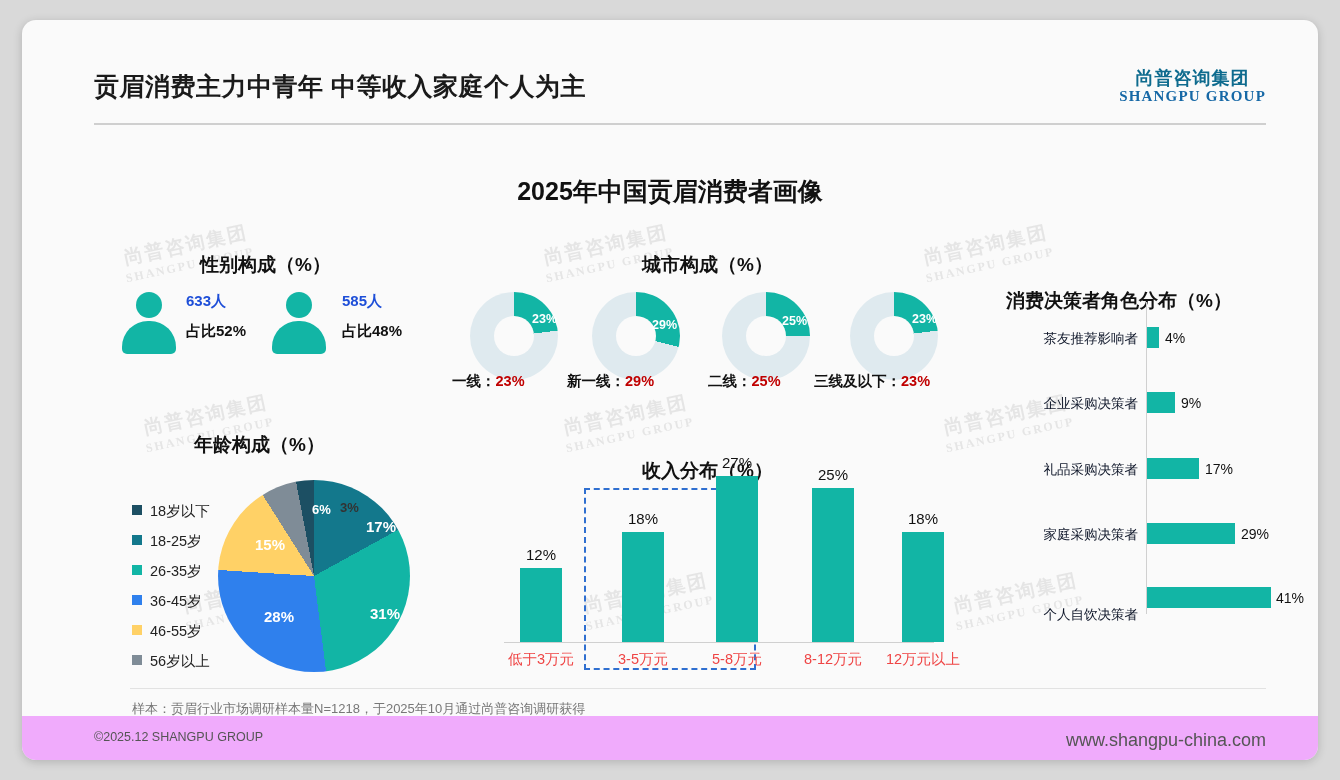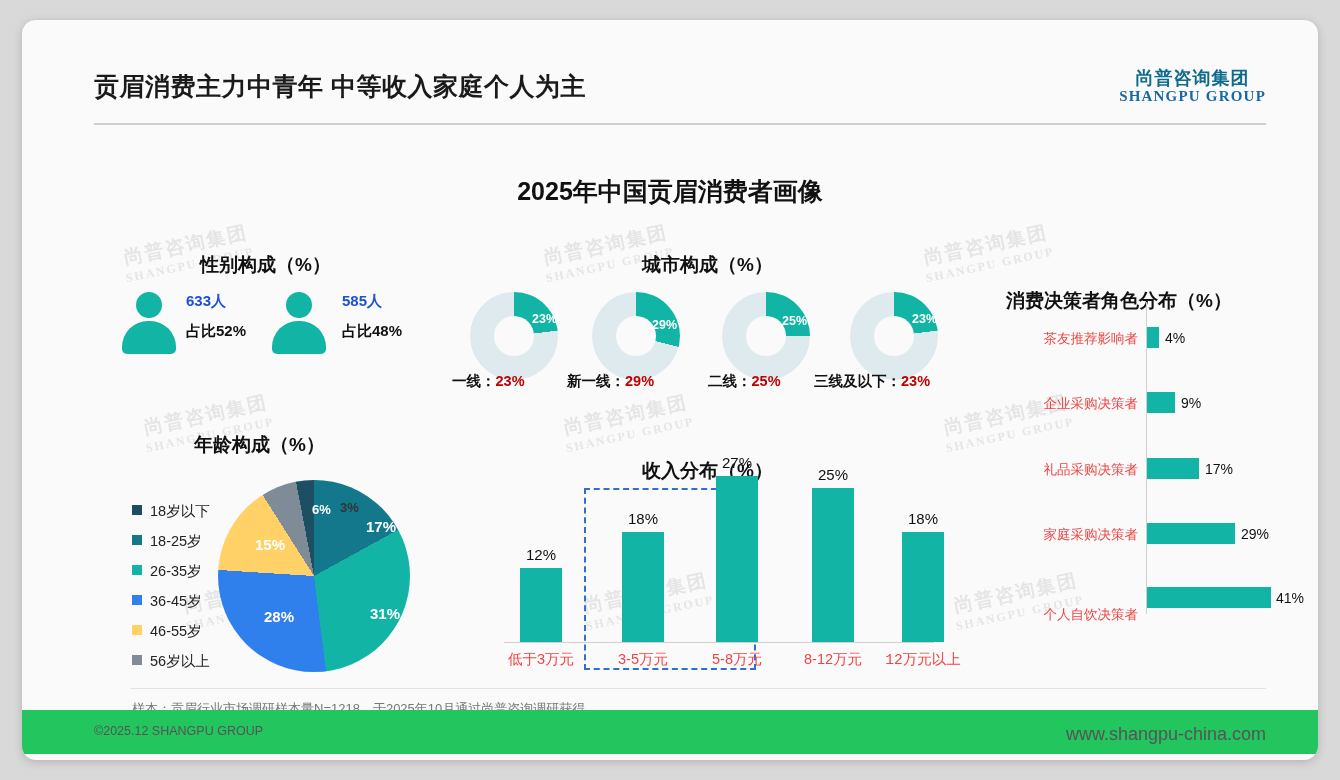--- a/index.html
+++ b/index.html
@@ -57,26 +57,26 @@
   .donut-cap b{color:#c00000;}
   
   .ibar{position:absolute;background:#12b5a5;width:42px;}
   .ibar-val{position:absolute;font-size:15px;color:#111;text-align:center;width:90px;}
   .ibar-cat{position:absolute;font-size:14.5px;color:#ef4444;text-align:center;width:100px;}
   .dash-box{position:absolute;border:2px dashed #2f6fd0;}
   .axis-line{position:absolute;height:1px;background:#d0d0d0;}
   
   .hbar{position:absolute;background:#12b5a5;height:21px;}
   .hbar-val{position:absolute;font-size:14px;color:#111;}
-  .hbar-lbl{position:absolute;font-size:13.5px;color:#ef4444;text-align:right;width:128px;}
+  .hbar-lbl{position:absolute;font-size:13.5px;color:#0f172a;text-align:right;width:128px;}
   .hb-axis{position:absolute;width:1px;background:#d0d0d0;}
   
   .note-rule{position:absolute;left:108px;right:52px;top:668px;height:1px;background:#e2e2e2;}
   .note{position:absolute;left:110px;top:680px;font-size:13px;color:#777;}
-  .foot-bar{position:absolute;left:0;bottom:6px;width:100%;height:44px;background:#22c55e;}
+  .foot-bar{position:absolute;left:0;bottom:0;width:100%;height:44px;background:#f0abfc;}
   .foot-left{position:absolute;left:72px;top:14px;font-size:12.5px;color:#555;}
   .foot-right{position:absolute;right:52px;top:14px;font-size:18px;color:#555;}
 </style>
 </head>
 <body>
 
 <div class="slide">
 
   <div class="header">
     <div class="title">贡眉消费主力中青年 中等收入家庭个人为主</div>
@@ -229,21 +229,21 @@
   <div class="ibar" style="left:694px;top:456px;height:166px;"></div>
   <div class="ibar-val" style="left:670px;top:434px;">27%</div>
   <div class="ibar-cat" style="left:665px;top:630px;">5-8万元</div>
 
   <div class="ibar" style="left:790px;top:468px;height:154px;"></div>
   <div class="ibar-val" style="left:766px;top:446px;">25%</div>
   <div class="ibar-cat" style="left:761px;top:630px;">8-12万元</div>
 
   <div class="ibar" style="left:880px;top:512px;height:110px;"></div>
   <div class="ibar-val" style="left:856px;top:490px;">18%</div>
-  <div class="ibar-cat" style="left:851px;top:630px;font-family:Liberation Mono, monospace;">12万元以上</div>
+  <div class="ibar-cat" style="left:851px;top:630px;">12万元以上</div>
 
   <div class="sec-title" style="left:984px;top:232px;margin-top:36px;">消费决策者角色分布（%）</div>
   <div class="hb-axis" style="left:1124px;top:282px;height:312px;"></div>
 
   <div class="hbar-lbl" style="left:988px;top:310px;">茶友推荐影响者</div>
   <div class="hbar" style="left:1125px;top:307px;width:12px;"></div>
   <div class="hbar-val" style="left:1143px;top:310px;">4%</div>
 
   <div class="hbar-lbl" style="left:988px;top:375px;">企业采购决策者</div>
   <div class="hbar" style="left:1125px;top:372px;width:28px;"></div>

